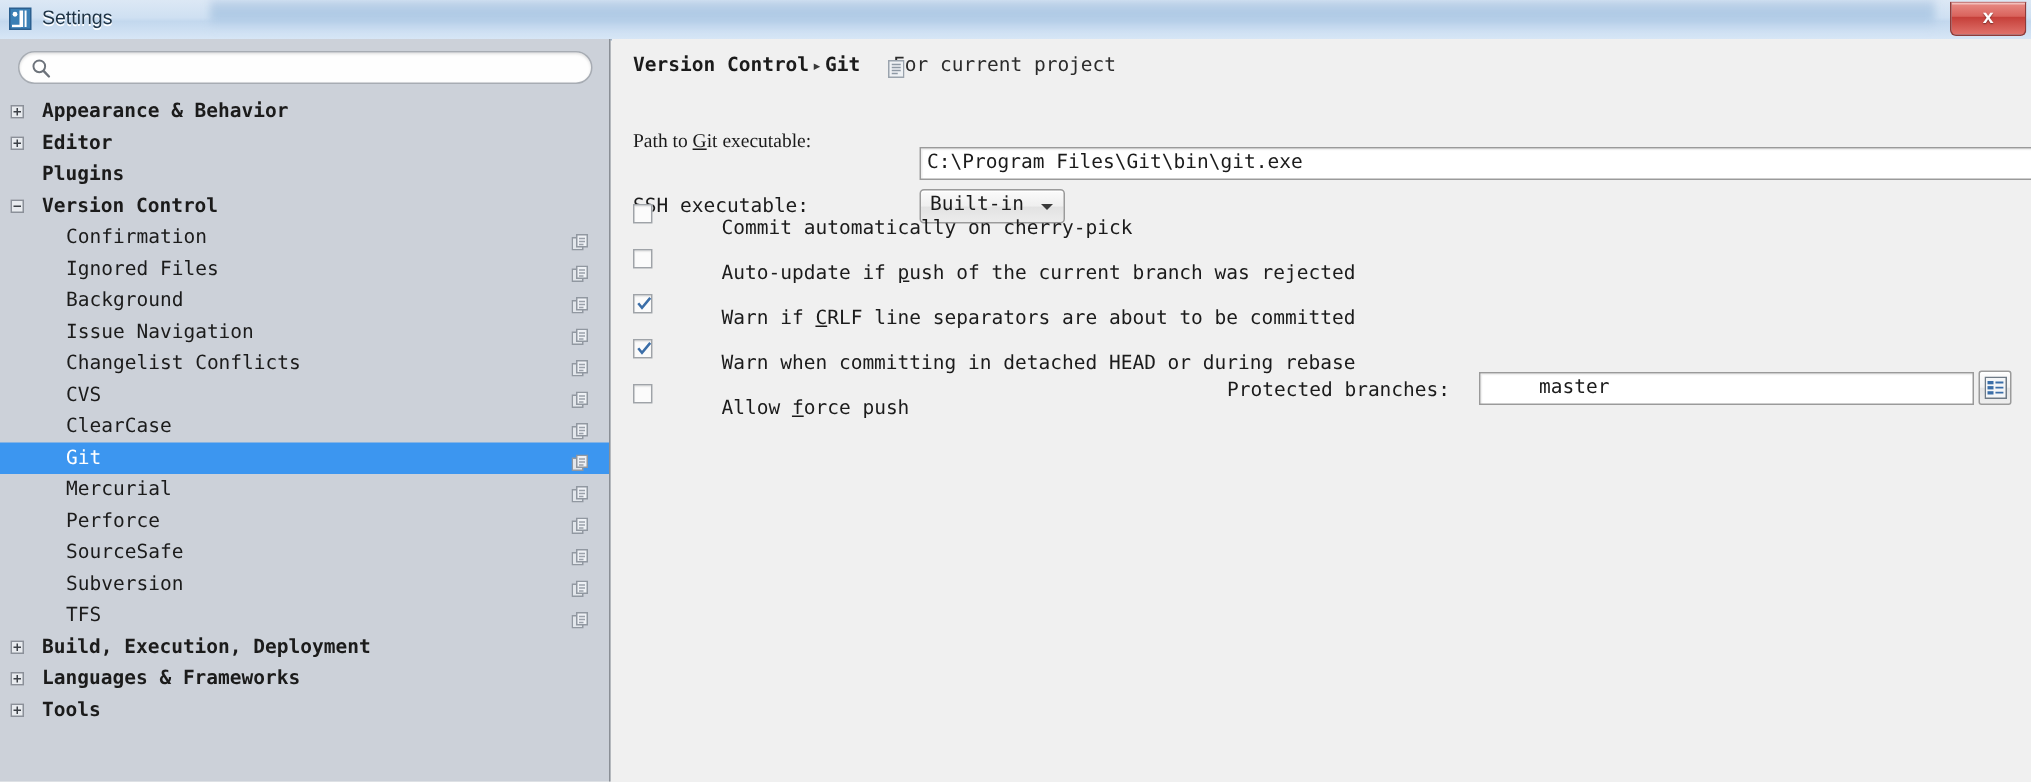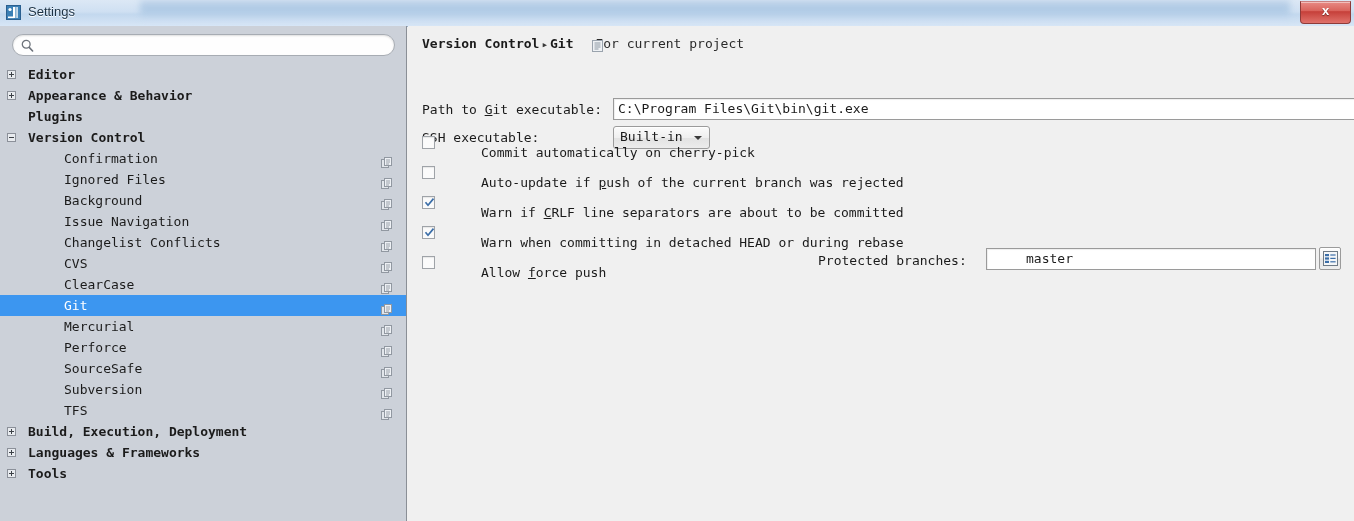--- a/index.html
+++ b/index.html
@@ -64,21 +64,21 @@
     border:1px solid #8b9099;background:#e8ebef;box-sizing:border-box;
   }
   .row .toggle:before{
     content:"";position:absolute;left:1px;top:3px;width:5px;height:1px;background:#3c4147;
   }
   .row .toggle.plus:after{
     content:"";position:absolute;left:3px;top:1px;width:1px;height:5px;background:#3c4147;
   }
   .row .lbl{position:absolute;top:0;font-size:13px;color:#1b1b1b;}
   .row.lvl0 .lbl{left:28px;font-weight:bold;}
-  .row.lvl1 .lbl{left:64px;}
+  .row.lvl1 .lbl{left:44px;}
   .row.sel{background:#3c96f0;}
   .row.sel .lbl{color:#ffffff;}
   .row .projicon{position:absolute;right:14px;top:5px;width:11px;height:11px;}
   
   #panel{
     position:absolute;left:408px;top:26px;width:946px;height:495px;
     background:#f0f0f0;
   }
   #breadcrumb{position:absolute;left:14px;top:10px;white-space:nowrap;}
   #breadcrumb .bc{font-size:13px;font-weight:bold;color:#1b1b1b;}
@@ -151,25 +151,25 @@
         <circle cx="5.2" cy="5.2" r="3.9" fill="none" stroke="#6d737b" stroke-width="1.3"></circle>
         <line x1="8.2" y1="8.4" x2="11.6" y2="12" stroke="#6d737b" stroke-width="1.6" stroke-linecap="round"></line>
       </svg>
     </span>
     <input id="search-input" type="text" placeholder="" style="">
   </div>
 
   <div id="tree">
       <div class="row lvl0">
         <span class="toggle plus"></span>
+        <span class="lbl">Appearance &amp; Behavior</span>
+      </div>
+      <div class="row lvl0">
+        <span class="toggle plus"></span>
         <span class="lbl">Editor</span>
-      </div>
-      <div class="row lvl0">
-        <span class="toggle plus"></span>
-        <span class="lbl">Appearance &amp; Behavior</span>
       </div>
       <div class="row lvl0">
         <span class="lbl">Plugins</span>
       </div>
       <div class="row lvl0">
         <span class="toggle"></span>
         <span class="lbl">Version Control</span>
       </div>
       <div class="row lvl1">
         <span class="lbl">Confirmation</span>
@@ -325,21 +325,21 @@
         <rect x="0.5" y="0.5" width="10" height="11" fill="#eef1f4" stroke="#9aa3ad"></rect>
         <line x1="2.5" y1="3" x2="8.5" y2="3" stroke="#8e99a4"></line>
         <line x1="2.5" y1="5" x2="8.5" y2="5" stroke="#8e99a4"></line>
         <line x1="2.5" y1="7" x2="8.5" y2="7" stroke="#8e99a4"></line>
         <line x1="2.5" y1="9" x2="6.5" y2="9" stroke="#8e99a4"></line>
       </svg>
     </span>
     <span class="scope">For current project</span>
   </div>
 
-  <div class="lblrow" style="left:14px;top:76px;"><span>Path to </span><span class="um">G</span><span>it executable:</span></div>
+  <div class="lblrow" style="left:14px;top:60px;font-family:Liberation Serif, serif;"><span>Path to </span><span class="um">G</span><span>it executable:</span></div>
 
   <div class="txtfield" style="left:205px;top:72px;width:819px;height:22px;">C:\Program Files\Git\bin\git.exe</div>
 
   <div class="lblrow" style="left:14px;top:104px;"><span class="um">S</span><span>SH executable:</span></div>
 
   <div class="combo" style="left:205px;top:100px;width:97px;height:23px;">
     <span class="cval">Built-in</span>
     <span class="arr"></span>
   </div>
 

